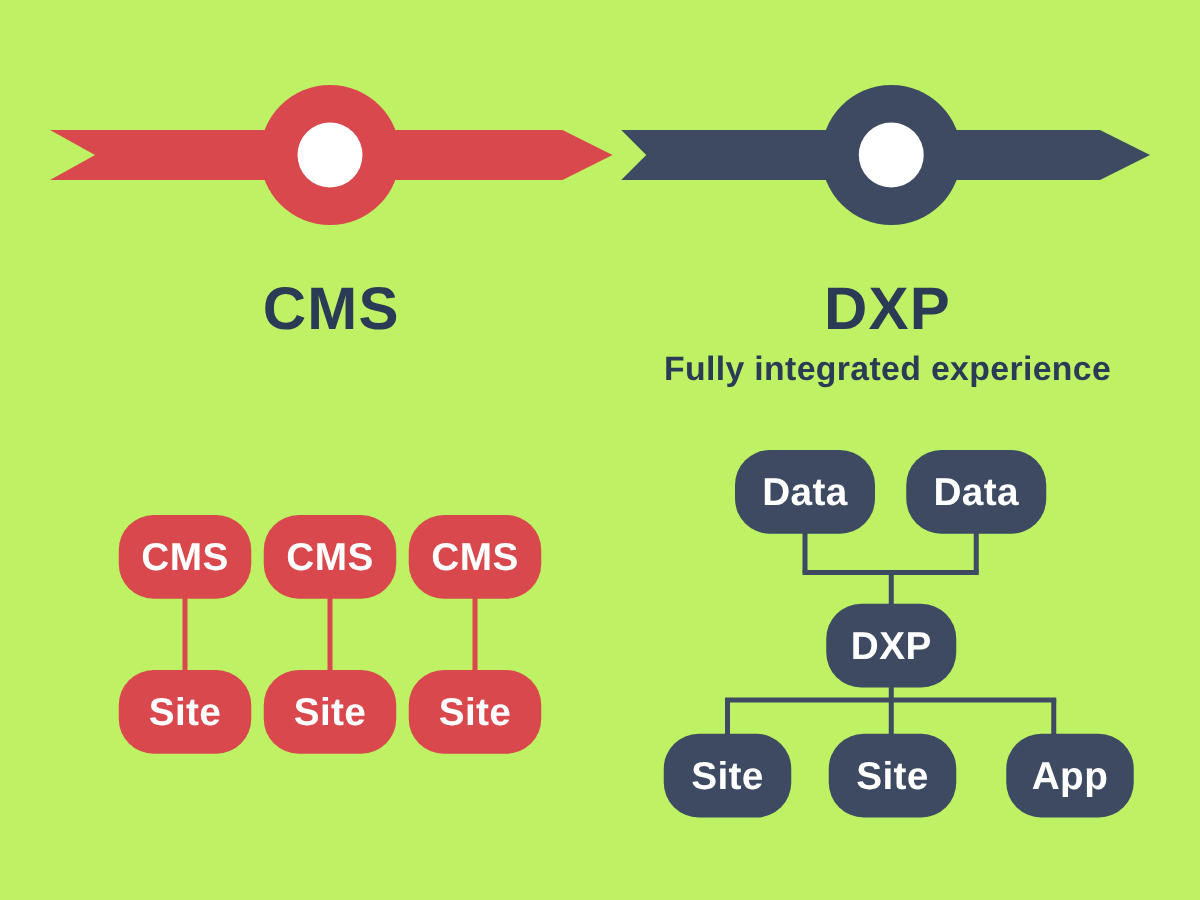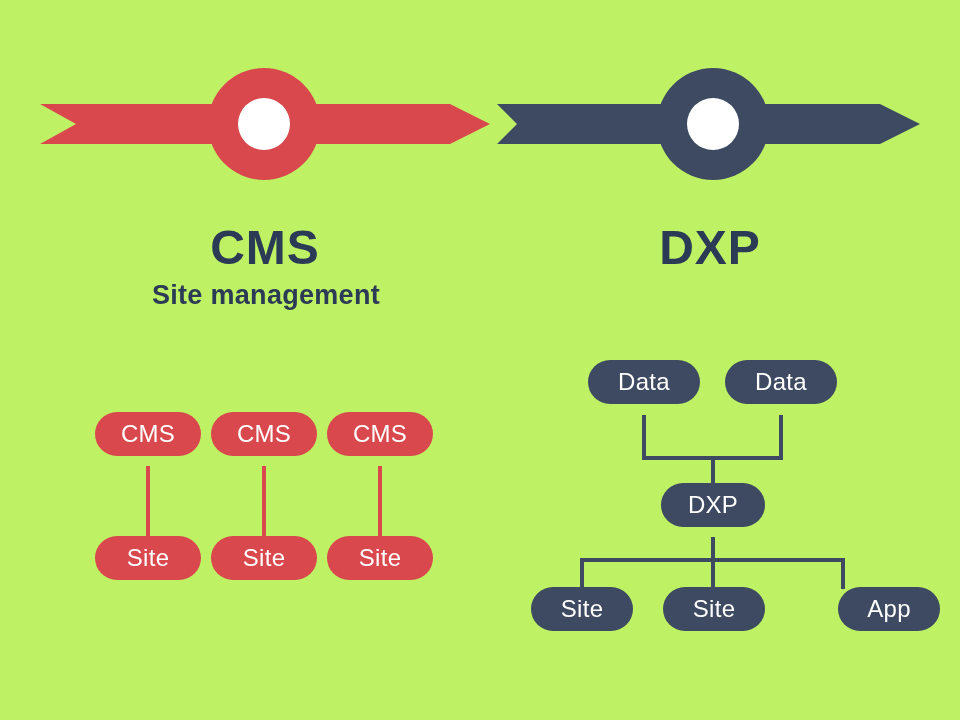--- a/index.html
+++ b/index.html
@@ -16,25 +16,25 @@
     position: absolute;
     font-weight: bold;
     color: #2B3A55;
     text-align: center;
     line-height: 1.1;
   }
   .h1 { font-size: 48px; letter-spacing: 1px; }
   .h2 { font-size: 27px; letter-spacing: 0.3px; }
   .pill {
     position: absolute;
-    height: 44px;
+    height: 67px;
     border-radius: 28px;
     color: #FFFFFF;
-    font-weight: normal;
-    font-size: 24px;
+    font-weight: bold;
+    font-size: 31px;
     display: flex;
     align-items: center;
     justify-content: center;
     letter-spacing: 0.3px;
   }
   .red-bg  { background: #D9484C; }
   .navy-bg { background: #3D4A61; }
   .line { position: absolute; }
   .red-line  { background: #D9484C; }
   .navy-line { background: #3D4A61; }
@@ -47,22 +47,22 @@
   <svg id="timeline-svg" width="960" height="210" viewBox="0 0 960 210">
     <polygon points="40,104 450,104 490,124 450,144 40,144 76,124" fill="#D9484C"></polygon>
     <polygon points="497,104 880,104 920,124 880,144 497,144 517,124" fill="#3D4A61"></polygon>
     <circle cx="264" cy="124" r="56" fill="#D9484C"></circle>
     <circle cx="264" cy="124" r="26" fill="#FFFFFF"></circle>
     <circle cx="713" cy="124" r="56" fill="#3D4A61"></circle>
     <circle cx="713" cy="124" r="26" fill="#FFFFFF"></circle>
   </svg>
 
   <div class="title h1" style="left:165px; top:222px; width:200px;">CMS</div>
-  <div class="title h2" style="left:116px; top:281px; width:300px;">Site management</div>
   <div class="title h1" style="left:610px; top:222px; width:200px;">DXP</div>
+  <div class="title h2" style="left:530px; top:281px; width:360px;">Fully integrated experience</div>
 
   <div>
     <div class="line red-line" style="left:146px; top:466px; width:4px; height:72px;"></div>
     <div class="line red-line" style="left:262px; top:466px; width:4px; height:72px;"></div>
     <div class="line red-line" style="left:378px; top:466px; width:4px; height:72px;"></div>
 
     <div class="pill red-bg" style="left:95px; top:412px; width:106px;">CMS</div>
     <div class="pill red-bg" style="left:211px; top:412px; width:106px;">CMS</div>
     <div class="pill red-bg" style="left:327px; top:412px; width:106px;">CMS</div>
 
@@ -82,16 +82,16 @@
     <div class="line navy-line" style="left:580px; top:558px; width:265px; height:4px;"></div>
     <div class="line navy-line" style="left:580px; top:560px; width:4px; height:29px;"></div>
     <div class="line navy-line" style="left:711px; top:560px; width:4px; height:29px;"></div>
     <div class="line navy-line" style="left:841px; top:560px; width:4px; height:29px;"></div>
 
     <div class="pill navy-bg" style="left:588px; top:360px; width:112px;">Data</div>
     <div class="pill navy-bg" style="left:725px; top:360px; width:112px;">Data</div>
     <div class="pill navy-bg" style="left:661px; top:483px; width:104px;">DXP</div>
     <div class="pill navy-bg" style="left:531px; top:587px; width:102px;">Site</div>
     <div class="pill navy-bg" style="left:663px; top:587px; width:102px;">Site</div>
-    <div class="pill navy-bg" style="left:838px; top:587px; width:102px;">App</div>
+    <div class="pill navy-bg" style="left:805px; top:587px; width:102px;">App</div>
   </div>
 
 </div>
 
 </body></html>

